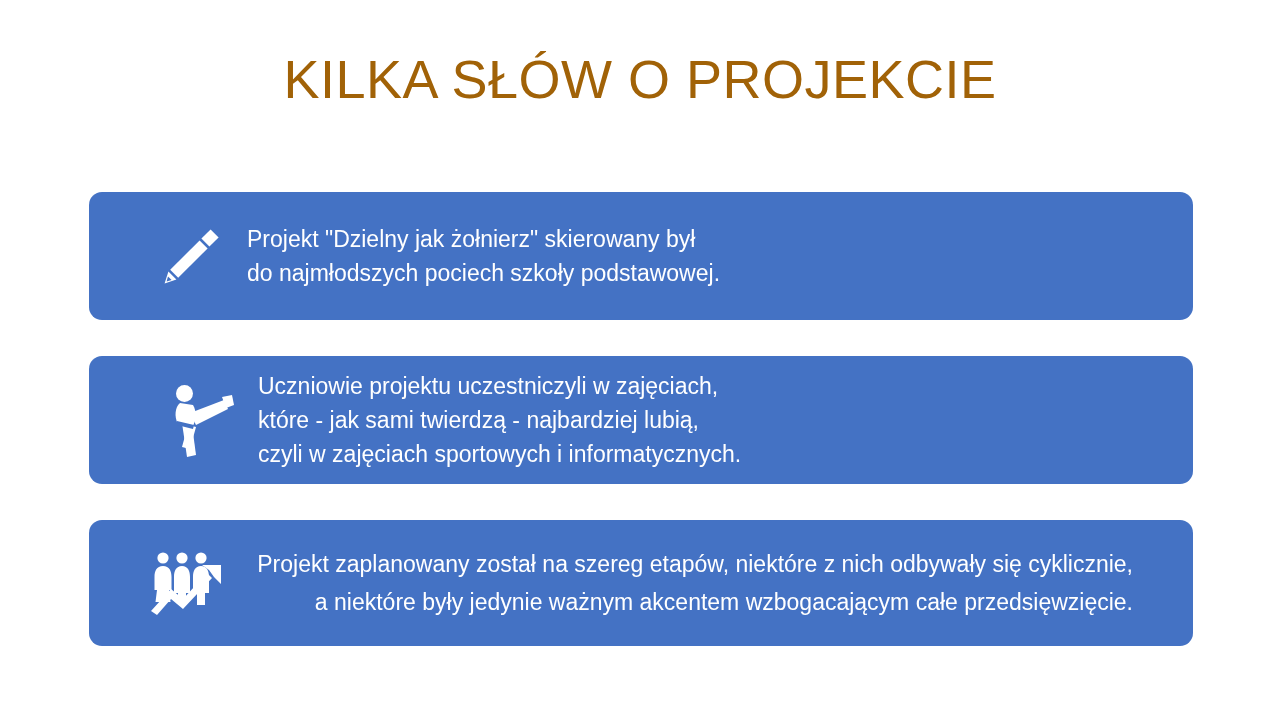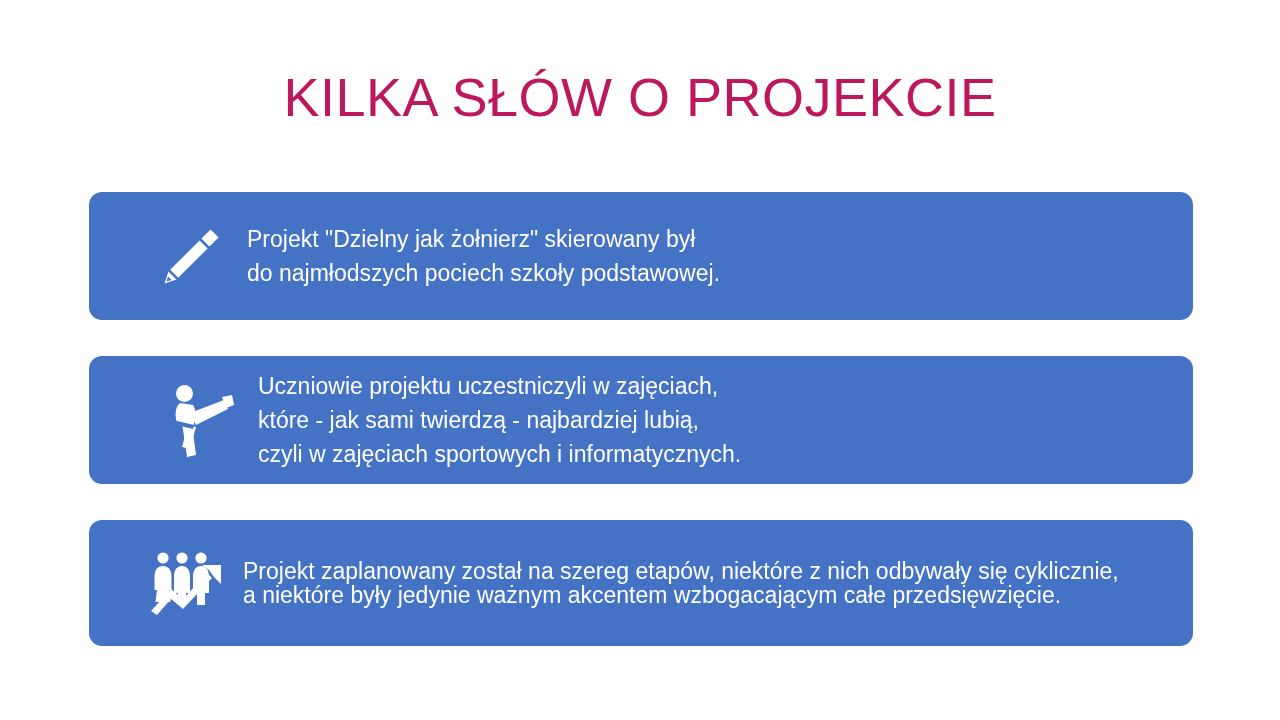--- a/index.html
+++ b/index.html
@@ -17,28 +17,28 @@
     position: relative;
     width: 1280px;
     height: 720px;
     background: #ffffff;
   }
 
   
   .slide-title {
     position: absolute;
     left: 0;
-    top: 68px;
+    top: 50px;
     width: 1280px;
     text-align: center;
     font-family: "Liberation Sans", sans-serif;
     font-size: 54px;
     font-weight: 400;
     letter-spacing: 0.5px;
-    color: #be185d;
+    color: #a16207;
     line-height: 1.1;
     white-space: nowrap;
   }
 
   
   .cards {
     position: absolute;
     left: 89px;
     top: 192px;
     width: 1104px;
@@ -74,22 +74,23 @@
     color: #ffffff;
     font-family: "Liberation Sans", sans-serif;
     font-size: 23px;
     font-weight: 400;
     line-height: 34px;
     padding-right: 40px;
     white-space: pre-line;
   }
   .card-3 .card-text {
     font-size: 23px;
-    line-height: 24px;
+    line-height: 38px;
     padding-right: 60px;
+    text-align: right;
   }
   .card-1 .card-icon { margin-left: 48px; }
   .card-2 .card-icon { margin-left: 48px; }
   .card-3 .card-icon { margin-left: 44px; }
 </style>
 </head>
 <body>
 
 <div class="slide">
 

